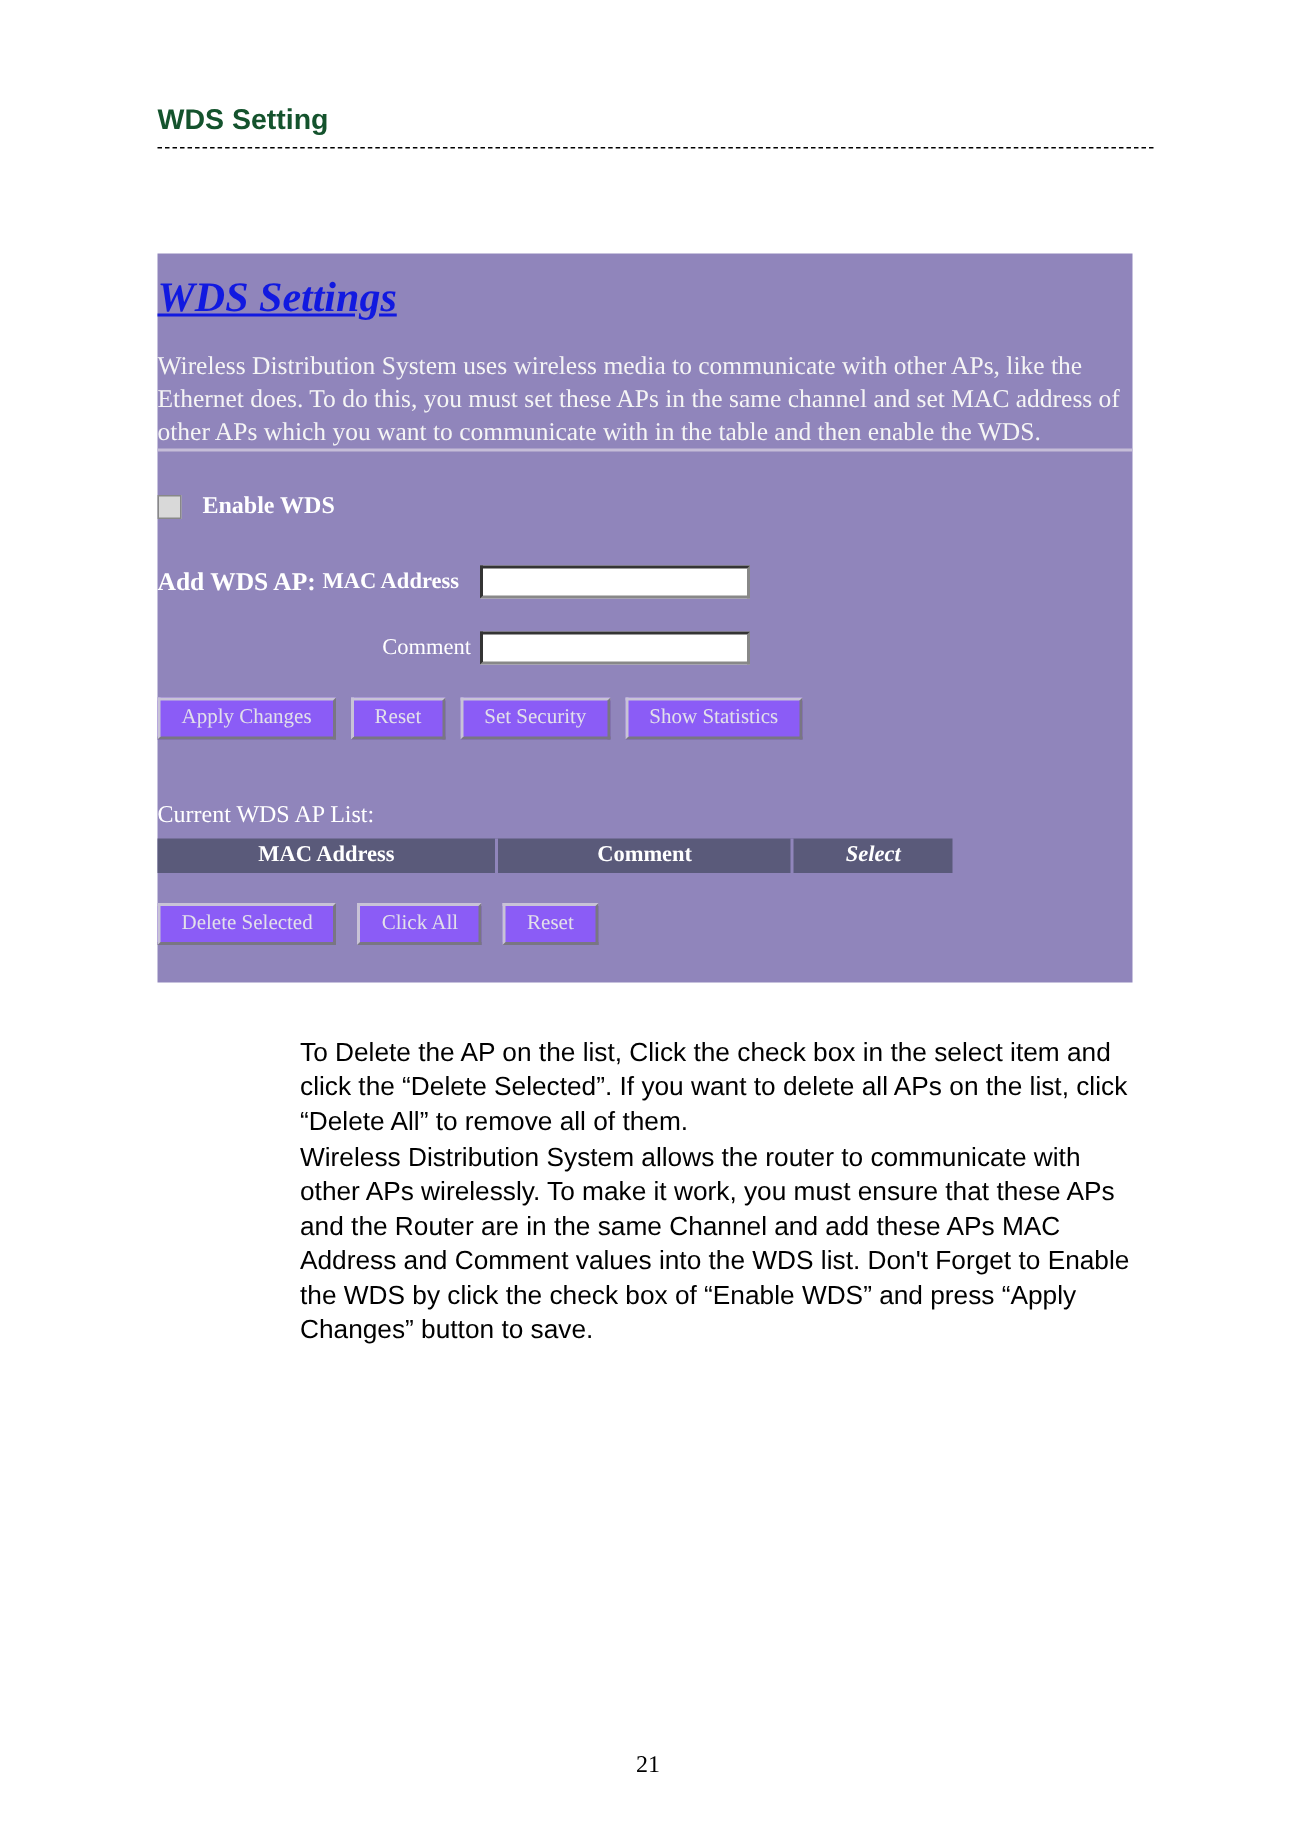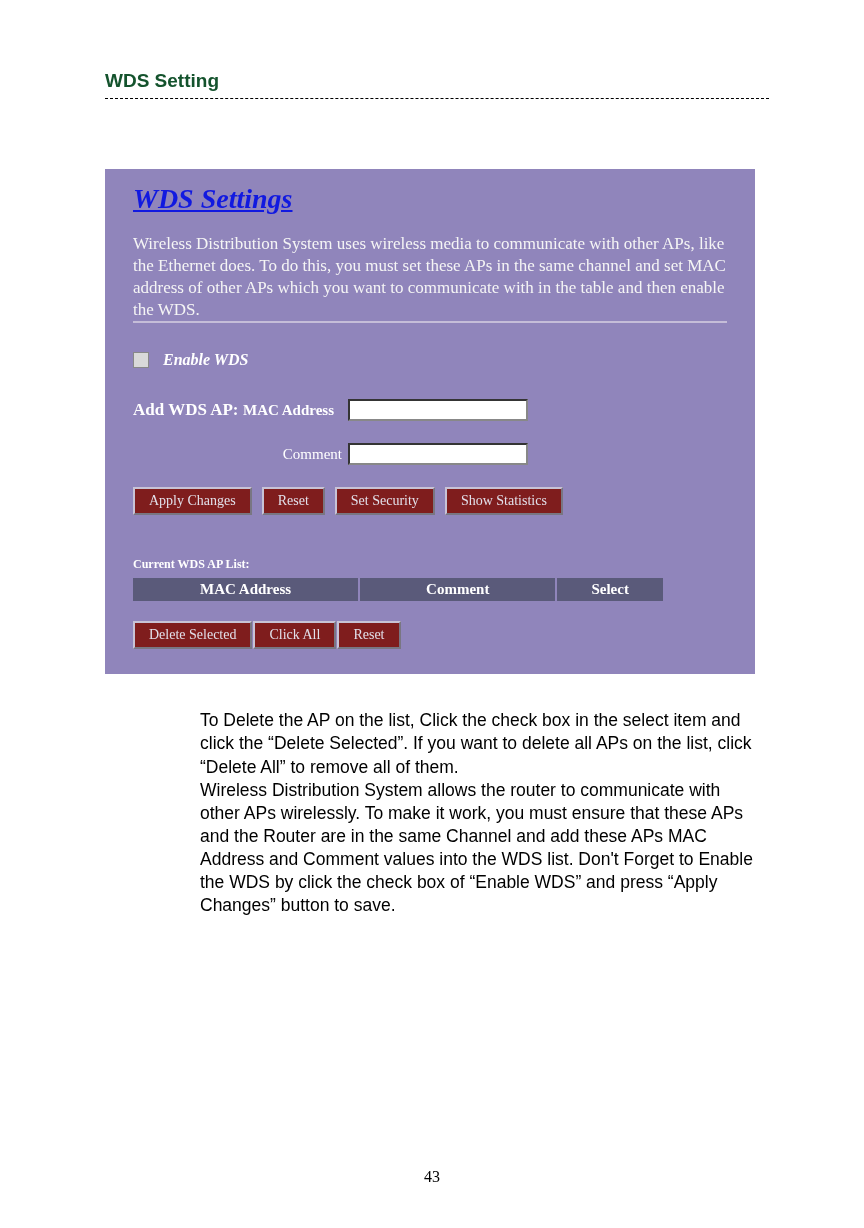--- a/index.html
+++ b/index.html
@@ -23,21 +23,21 @@
       margin-bottom: 70px;
     }
     .screen {
       width: 650px;
       background: #9085bb;
       margin: 0 0 35px 0;
       padding: 14px 0 25px 0;
       font-family: "Times New Roman", Times, serif;
     }
     .screen-inner {
-      padding: 0 28px;
+      padding: 0 0;
     }
     .wds-title {
       color: #1119e0;
       font-size: 28px;
       font-weight: bold;
       font-style: italic;
       text-decoration: underline;
       margin-bottom: 18px;
     }
     .wds-desc {
@@ -55,67 +55,66 @@
       width: 16px; height: 16px;
       background: #d9d9d9;
       border: 1px solid #888;
       margin-right: 14px;
       display: inline-block;
     }
     .enable-lbl {
       color: #fff;
       font-weight: bold;
       font-size: 16px;
-      font-style: italic;
     }
     .form-area { margin-top: 30px; }
     .form-row {
       display: flex;
       align-items: center;
       margin-bottom: 22px;
     }
     .add-lbl { color:#fff; font-size:17px; font-weight:bold; width:110px; }
     .mac-lbl { color:#fff; font-size:15px; font-weight:bold; width:105px; text-align:left; }
     .comment-offset { width: 100px; }
     .comment-lbl { color:#fff; font-size:15px; width:100px; text-align:right; padding-right:6px; }
     .txt {
       width: 180px; height: 22px;
       background: #fff;
       border: 2px inset #888;
     }
     .btn-row { display:flex; gap:10px; margin-top:4px; margin-bottom:42px; }
     .btn {
-      background: #7f1d1d;
+      background: #8b5cf6;
       border: 2px outset #c8c3d6;
       color: #e2e0ea;
       font-family: "Times New Roman", serif;
       font-size: 14px;
       padding: 4px 14px;
       cursor: pointer;
     }
     .list-title {
-      color:#fff; font-size:12px; font-weight:bold; margin-bottom:6px;
+      color:#fff; font-size:16px; font-weight:normal; margin-bottom:6px;
     }
     .table {
       width: 530px;
       border-collapse: collapse;
     }
     .table th {
       background: #5a5a7a;
       color:#fff;
       font-weight: bold;
       font-size:15px;
       padding: 3px 6px;
       border-right: 2px solid #9085bb;
     }
     .table th:last-child { border-right:none; }
     .th-mac { width: 230px; }
     .th-cmt { width: 200px; }
-    .th-sel { width: 108px; }
-    .btn-row2 { display:flex; gap:1px; margin-top:20px; }
+    .th-sel { width: 108px; font-style: italic; }
+    .btn-row2 { display:flex; gap:14px; margin-top:20px; }
     .body-text {
       font-size: 17.5px;
       line-height: 1.32;
       color: #000;
       margin-left: 95px;
       margin-right: 15px;
       font-family: Arial, sans-serif;
     }
     .body-text p { margin: 0; }
     .page-num {
@@ -181,13 +180,13 @@
       <button class="btn">Reset</button>
     </div>
   </div>
 </div>
 
 <div class="body-text">
   <p>To Delete the AP on the list, Click the check box in the select item and click the “Delete Selected”. If you want to delete all APs on the list, click “Delete All” to remove all of them.</p>
   <p>Wireless Distribution System allows the router to communicate with other APs wirelessly. To make it work, you must ensure that these APs and the Router are in the same Channel and add these APs MAC Address and Comment values into the WDS list. Don't Forget to Enable the WDS by click the check box of “Enable WDS” and press “Apply Changes” button to save.</p>
 </div>
 
-<div class="page-num">43</div>
+<div class="page-num">21</div>
 
 </body></html>

